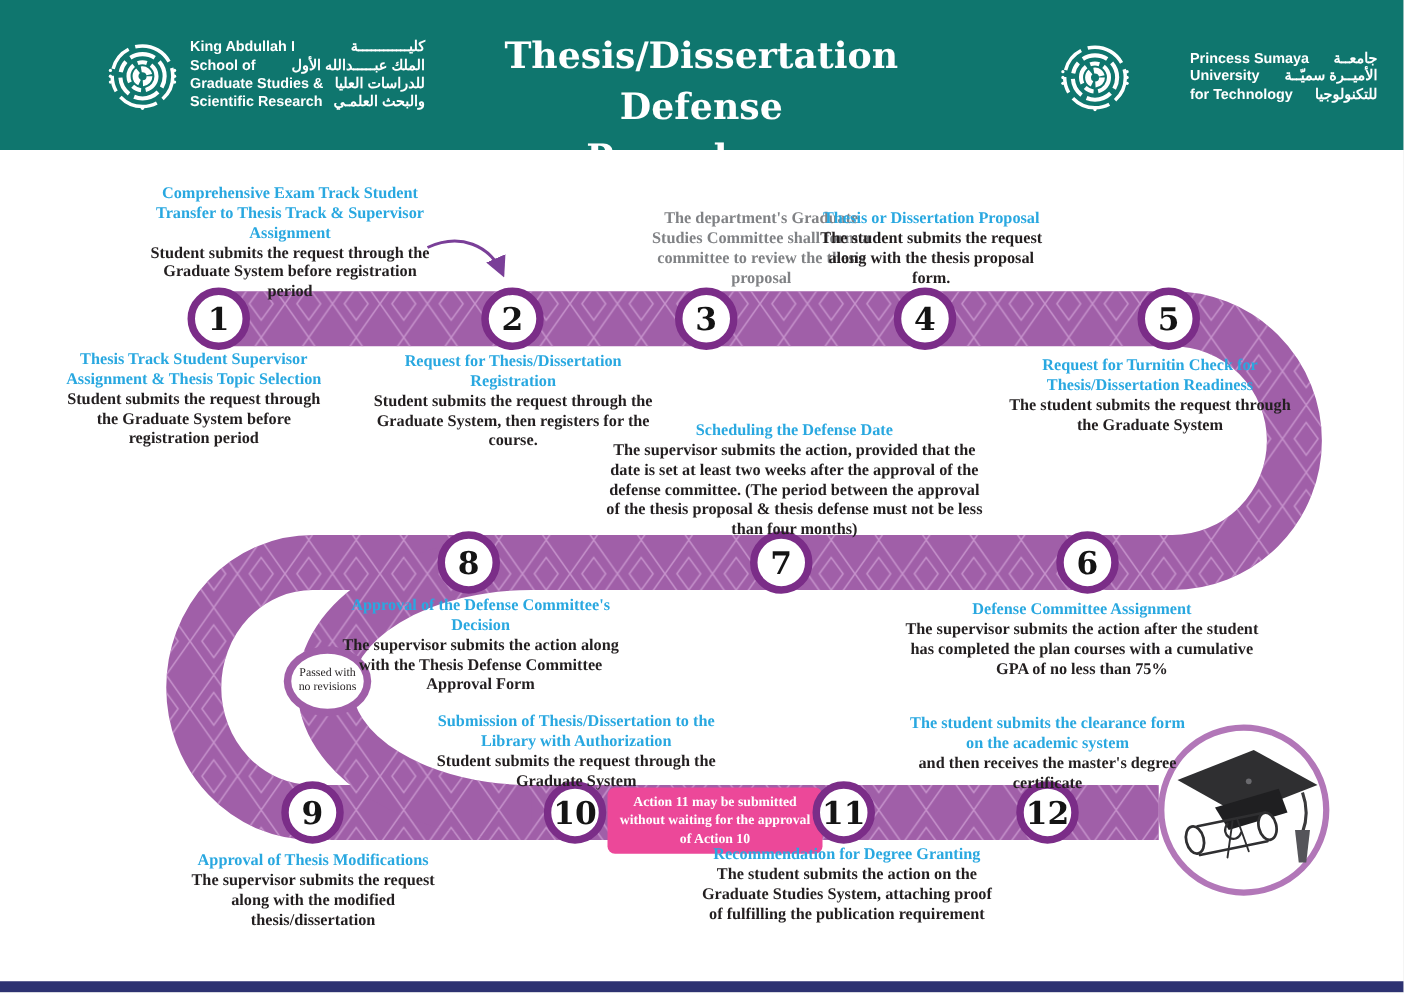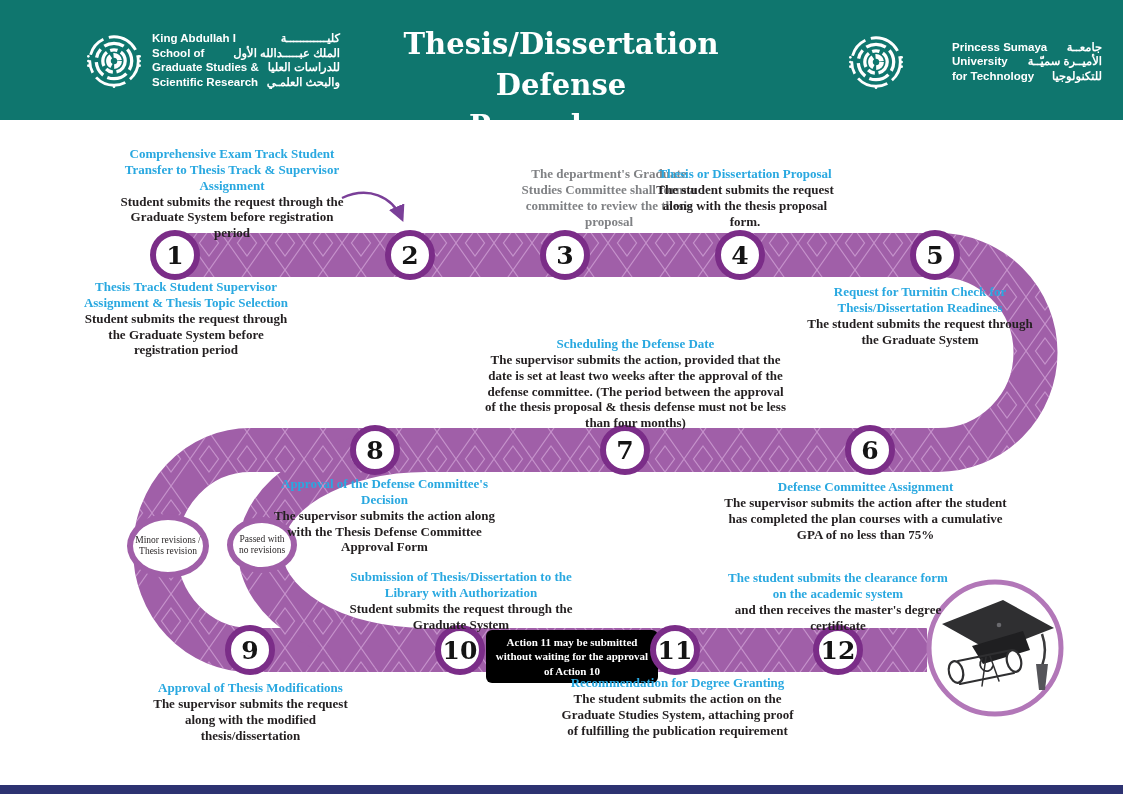--- a/index.html
+++ b/index.html
@@ -31,21 +31,21 @@
   .ann{position:absolute;z-index:4;text-align:center;font-size:13px;font-weight:700;
        line-height:1.22;color:#231f20;}
   .ann .t{color:#29a8e0;}
   .ann .g{color:#808285;}
   
   .oval{position:absolute;z-index:3;background:#fff;border:6px solid #a05fa8;border-radius:50%;
         display:flex;align-items:center;justify-content:center;text-align:center;
         font-size:9.5px;font-weight:400;color:#231f20;line-height:1.15;padding:2px;}
   
   .badge{position:absolute;z-index:2;left:486px;top:630px;width:172px;box-sizing:border-box;
-         background:#000000;color:#ffffff;border-radius:6px;padding:5px 8px;text-align:center;
+         background:#ec4899;color:#ffffff;border-radius:6px;padding:5px 8px;text-align:center;
          font-size:11px;font-weight:700;line-height:1.3;}
 </style>
 </head>
 <body>
 
 <div class="poster">
 
   <header class="topbar">
     <div class="logo logo-left">
       <span class="logo-icon">
@@ -202,39 +202,40 @@
     <div class="step" style="left:435px;top:625px;">
         <span>10</span>
       </div>
     <div class="step" style="left:650px;top:625px;">
         <span>11</span>
       </div>
     <div class="step" style="left:813px;top:625px;">
         <span>12</span>
       </div>
 
-    <div class="oval" style="left:127px;top:514px;width:66px;height:48px;">
-      <span>Minor revisions / Thesis revision</span>
-    </div>
     <div class="oval" style="left:227px;top:517px;width:54px;height:40px;">
       <span>Passed with no revisions</span>
     </div>
 
     <div class="badge">Action 11 may be submitted without waiting for the approval of Action 10</div>
 
     <div class="ann" style="left:112px;top:146px;width:240px;">
       <div class="t">Comprehensive Exam Track Student Transfer to Thesis Track &amp; Supervisor Assignment</div>
       <div class="b">Student submits the request through the Graduate System before registration period</div>
     </div>
 
-    <div class="ann" style="left:76px;top:279px;width:220px;">
+    <div class="ann" style="left:45px;top:279px;width:220px;">
       <div class="t">Thesis Track Student Supervisor Assignment &amp; Thesis Topic Selection</div>
       <div class="b">Student submits the request through the Graduate System before registration period</div>
     </div>
 
+    <div class="ann" style="left:293px;top:281px;width:235px;">
+      <div class="t">Request for Thesis/Dissertation Registration</div>
+      <div class="b">Student submits the request through the Graduate System, then registers for the course.</div>
+    </div>
 
     <div class="ann" style="left:470px;top:166px;width:190px;margin-left:44px;">
       <div class="g">The department's Graduate Studies Committee shall form a committee to review the thesis proposal</div>
     </div>
 
     <div class="ann" style="left:650px;top:166px;width:190px;">
       <div class="t">Thesis or Dissertation Proposal</div>
       <div class="b">The student submits the request along with the thesis proposal form.</div>
     </div>
 

